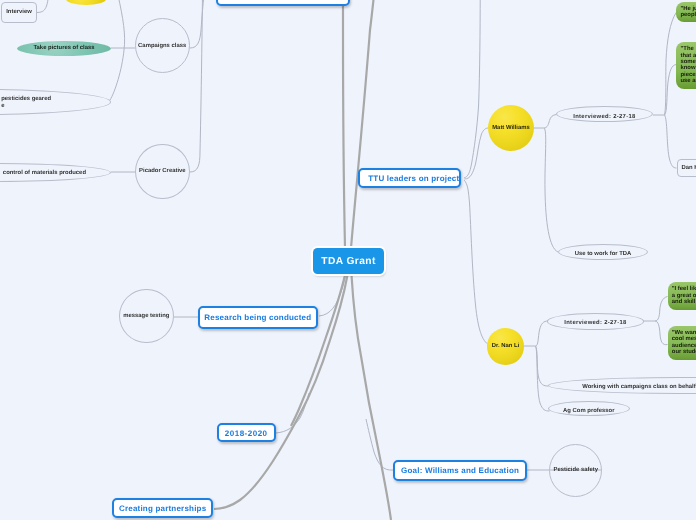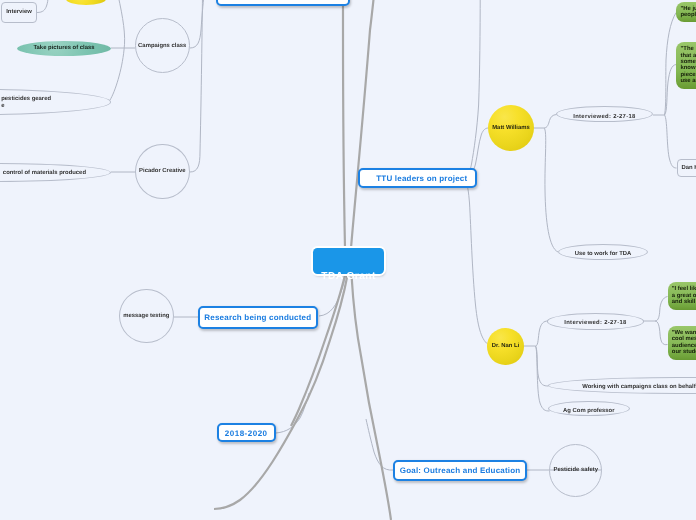--- a/index.html
+++ b/index.html
@@ -109,40 +109,43 @@
   </div>
 
   <div class="n nd-circ" style="left:118.8px;top:288.8px;width:55.1px;height:54.6px;">
     <span>message testing</span>
   </div>
 
   <div class="n nd-circ" style="left:549.1px;top:443.7px;width:53.3px;height:53.3px;">
     <span>Pesticide safety</span>
   </div>
 
-  <div class="n nd-central" style="left:312.9px;top:247.7px;width:71.4px;height:26.2px;align-items:flex-start;padding-top:23px;box-sizing:border-box;">
+  <div class="n nd-central" style="left:312.9px;top:247.7px;width:71.4px;height:26.2px;align-items:flex-start;padding-top:8px;box-sizing:border-box;">
     <span>TDA Grant</span>
   </div>
 
-  <div class="n nd-blue" style="left:358.3px;top:167.7px;width:119px;height:20px;padding-left:8px;">
+  <div class="n nd-blue" style="left:358.3px;top:167.7px;width:103px;height:20px;padding-left:8px;">
     <span>TTU leaders on project</span>
   </div>
 
   <div class="n nd-blue" style="left:197.7px;top:305.7px;width:120.3px;height:23px;">
     <span>Research being conducted</span>
   </div>
 
   <div class="n nd-blue" style="left:216.5px;top:422.5px;width:59.4px;height:19.9px;letter-spacing:0.5px;text-align:right;">
     <span>2018-2020</span>
   </div>
 
   <div class="n nd-blue" style="left:393.2px;top:459.8px;width:133.8px;height:20.9px;">
-    <span>Goal: Outreach and Education</span>
-  </div>
-
+    <span>Goal: Williams and Education</span>
+  </div>
+
+  <div class="n nd-blue" style="left:111.9px;top:497.9px;width:101.5px;height:20.4px;">
+    <span>Creating partnerships</span>
+  </div>
 
   <div class="n nd-yellow" style="left:488px;top:105px;width:46px;height:46px;">
     <span>Matt Williams</span>
   </div>
 
   <div class="n nd-yellow" style="left:487.4px;top:327.9px;width:36.3px;height:36.7px;">
     <span>Dr. Nan Li</span>
   </div>
 
   <div class="n nd-ell" style="left:-143.5px;top:88.9px;width:254.4px;height:25.7px;"></div>

